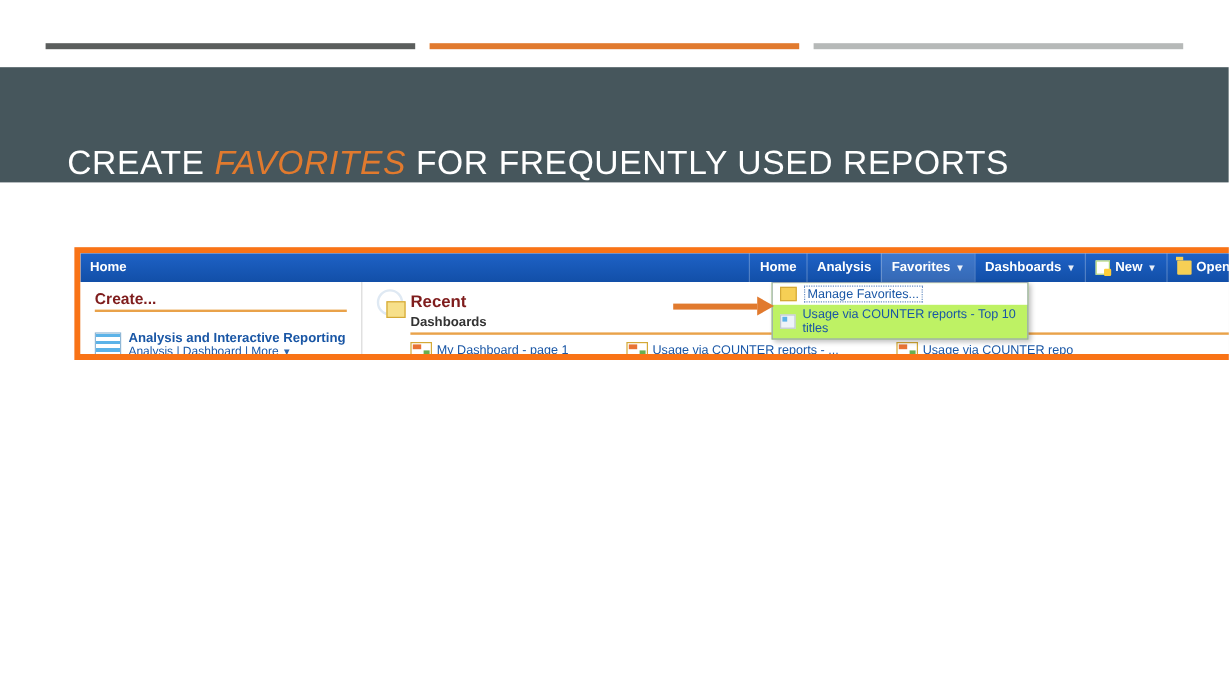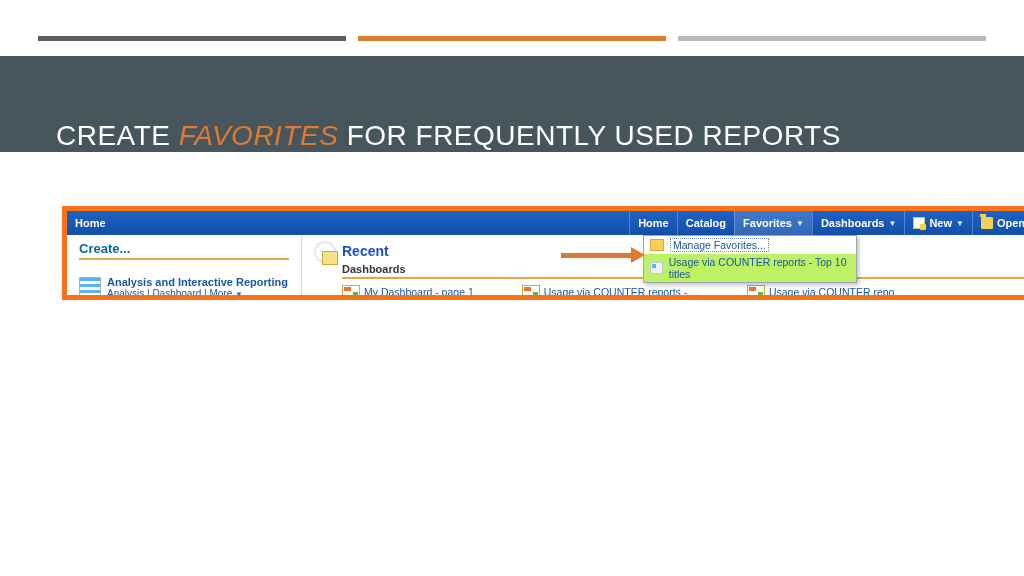--- a/index.html
+++ b/index.html
@@ -92,21 +92,21 @@
     position: relative;
     height: 70px;
     background: #fff;
     display: flex;
   }
   .left-pane {
     width: 228px;
     padding: 6px 6px 0 12px;
   }
   .pane-heading {
-    font-size: 13px; font-weight: bold; color: #0369a1;
+    font-size: 13px; font-weight: bold; color: #7f1d1d;
     border-bottom: 2px solid #e9a24a;
     padding-bottom: 2px;
   }
   .pane-row {
     display: flex; align-items: center; gap: 6px; padding-top: 16px;
   }
   .big-icon {
     width: 22px; height: 22px; position: relative;
   }
   .big-icon.grid {
@@ -196,21 +196,21 @@
   </div>
 </div>
 
 <div class="screenshot-wrap">
   <div class="app-bar">
     <div class="app-title">Home</div>
     <div class="nav-item">
         <span>Home</span>
       </div>
     <div class="nav-item">
-        <span>Catalog</span>
+        <span>Analysis</span>
       </div>
     <div class="nav-item fav">
       <span>Favorites</span>
         <span class="chev">▼</span>
     </div>
     <div class="nav-item">
       <span>Dashboards</span>
         <span class="chev">▼</span>
     </div>
     <div class="nav-item">
@@ -233,21 +233,21 @@
         <div>
           <div class="pane-link-title">Analysis and Interactive Reporting</div>
           <div class="pane-link-sub"><span>Analysis | Dashboard | More</span> <span class="chev" style="color:#1956a5">▼</span></div>
         </div>
       </div>
     </div>
     <div class="divider-v"></div>
     <div class="right-pane">
       <div class="pane-row" style="padding-top:0">
         <div class="big-icon clock"></div>
-        <div class="pane-heading" style="border:none;font-size:14px;color:#1d4ed8">Recent</div>
+        <div class="pane-heading" style="border:none;font-size:14px;color:#7f1d1d">Recent</div>
       </div>
       <div class="sub-heading" style="margin-left:28px;border-bottom:2px solid #e9a24a">Dashboards</div>
       <div class="dash-items" style="margin-left:28px">
         <div class="dash-item">
           <span class="dash-ic"></span>
           <span>My Dashboard - page 1</span>
         </div>
         <div class="dash-item">
           <span class="dash-ic"></span>
           <span>Usage via COUNTER reports - ...</span>

